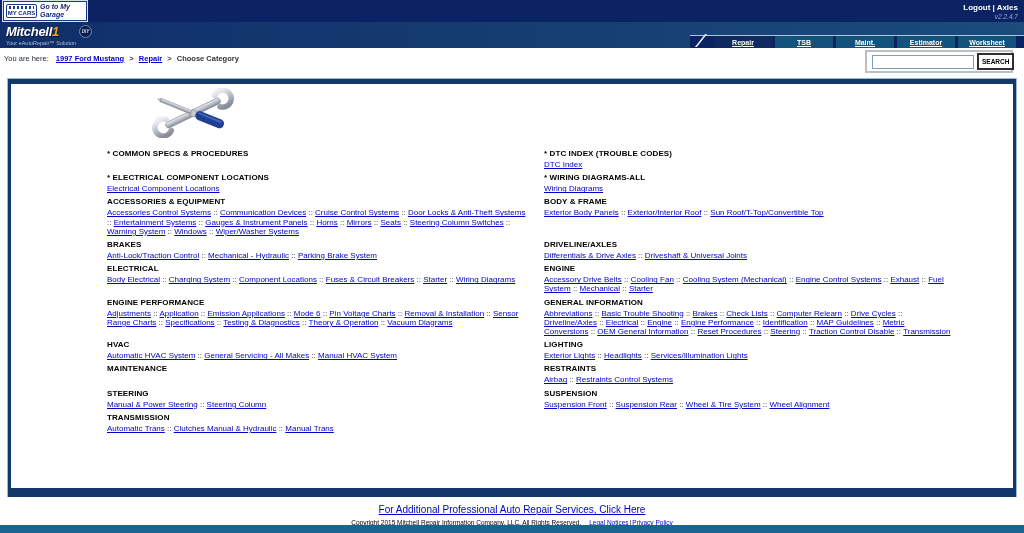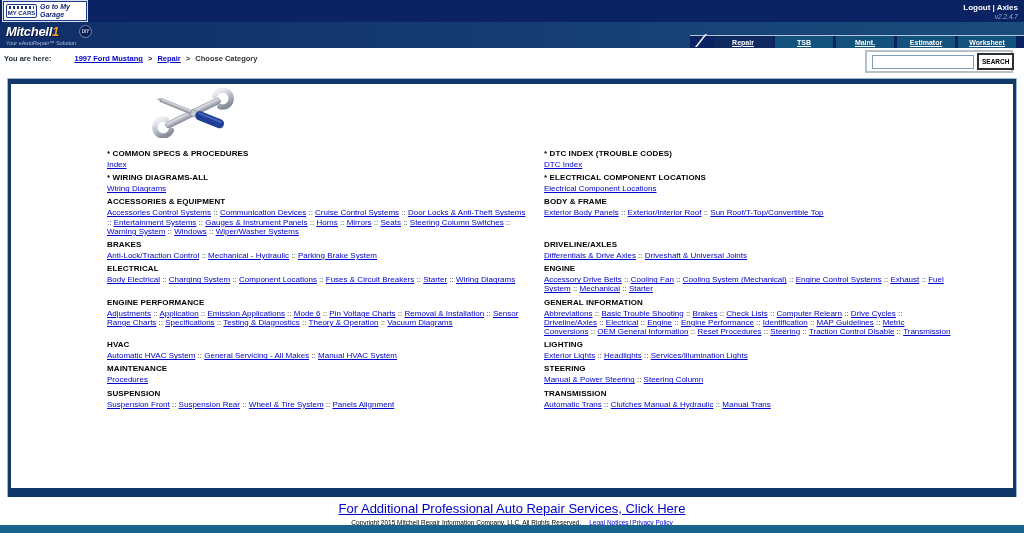--- a/index.html
+++ b/index.html
@@ -45,21 +45,21 @@
     background:#0c2363; border-top:1px solid #b3c4d8; display:flex; gap:3px; padding-left:24px; }
   .slash { position:absolute; left:700px; top:34px; width:10px; height:13px;
     border-left:2px solid #e8edf5; transform:skewX(-38deg); z-index:2; }
   .tab { width:58px; background:#14527e; color:#fff; font-size:7px; font-weight:bold;
     text-decoration:underline; display:flex; align-items:center; justify-content:center; }
   .tab.active { background:#0e2a60; }
 
   
   .crumbrow { position:absolute; left:0; top:48px; width:100%; height:28px; background:#fff;
     font-size:7.5px; padding:6px 0 0 4px; color:#222; }
-  .crumb-prefix { font-weight:bold; color:#1c2833; margin-right:21px;text-align:center; }
+  .crumb-prefix { font-weight:normal; color:#1c2833; margin-right:5px;text-align:center; }
   .crumb-link { color:#0000cc; text-decoration:underline; font-weight:bold; }
   .crumb-sep { margin:0 3px; font-weight:bold; color:#333; }
   .crumb-current { font-weight:bold; color:#333; }
   .search-panel { position:absolute; left:865px; top:50px; width:148px; height:23px;
     background:#fff; border:2px solid #b9bfc7; display:flex; align-items:center; gap:3px; padding:0 2px 0 5px; }
   .search-input { width:102px; height:14px; border:1px solid #7f9db9; font-size:8px;
     padding:0 2px; outline:none; font-family:inherit; }
   .search-btn { height:17px; border:2px solid #2e2e2e; background:#fff; font-size:6.5px;
     font-weight:bold; color:#000; padding:0 3px; font-family:inherit; }
 
@@ -76,21 +76,21 @@
   .catgrid { display:grid; grid-template-columns:437px 423px; row-gap:4px; margin:10px 0 0 96px; }
   .cat-title { font-size:8px; font-weight:bold; color:#000; line-height:9px;
     margin-bottom:2px; letter-spacing:0.1px; }
   .cat-links { font-size:8px; line-height:9.2px; padding-right:16px; }
   .cat-link { color:#0000cc; text-decoration:underline; }
   .sep { color:#333; }
 
   
   .footer { position:absolute; left:0; bottom:8px; width:100%; height:28px; background:#fff;
     text-align:center; padding-top:2px; }
-  .promo { font-size:13px; color:#0000cc; text-decoration:underline; }
+  .promo { font-size:10px; color:#0000cc; text-decoration:underline; }
   .copyline { font-size:6.5px; color:#000; margin-top:2px; }
   .copyright { margin-right:8px; }
   .flink { color:#0000cc; text-decoration:underline; }
   .fpipe { margin:0 1px; color:#000; }
   .topline { margin-top:1px; }
   .bottombar { position:absolute; left:0; bottom:0; width:100%; height:8px; background:#19648e; }
 </style>
 </head>
 <body>
 
@@ -162,35 +162,34 @@
         <rect x="7" y="23.2" width="33" height="3.6" fill="url(#met)" stroke="#7d828c" stroke-width="0.5"></rect>
         <rect x="40" y="21.8" width="5" height="6.4" fill="#c6cad2" stroke="#7d828c" stroke-width="0.5"></rect>
         <rect x="45" y="20.4" width="30" height="9.2" rx="4.2" fill="#1e3f94"></rect>
         <rect x="47" y="22" width="25" height="2" rx="1" fill="#4a6bc0" opacity="0.85"></rect>
       </g>
     </svg>
   </div>
   <div class="catgrid">
       <div class="cat-cell">
         <div class="cat-title">* COMMON SPECS &amp; PROCEDURES</div>
-        <div class="cat-links"><a class="cat-link">Index</a></div>
       </div>
       <div class="cat-cell">
         <div class="cat-title">* DTC INDEX (TROUBLE CODES)</div>
         <div class="cat-links"><a class="cat-link">DTC Index</a></div>
       </div>
       <div class="cat-cell">
+        <div class="cat-title">* ELECTRICAL COMPONENT LOCATIONS</div>
+        <div class="cat-links"><a class="cat-link">Electrical Component Locations</a></div>
+      </div>
+      <div class="cat-cell">
         <div class="cat-title">* WIRING DIAGRAMS-ALL</div>
         <div class="cat-links"><a class="cat-link">Wiring Diagrams</a></div>
       </div>
       <div class="cat-cell">
-        <div class="cat-title">* ELECTRICAL COMPONENT LOCATIONS</div>
-        <div class="cat-links"><a class="cat-link">Electrical Component Locations</a></div>
-      </div>
-      <div class="cat-cell">
         <div class="cat-title">ACCESSORIES &amp; EQUIPMENT</div>
         <div class="cat-links"><a class="cat-link">Accessories Control Systems</a><span class="sep"> :: </span><a class="cat-link">Communication Devices</a><span class="sep"> :: </span><a class="cat-link">Cruise Control Systems</a><span class="sep"> :: </span><a class="cat-link">Door Locks &amp; Anti-Theft Systems</a><span class="sep"> :: </span><a class="cat-link">Entertainment Systems</a><span class="sep"> :: </span><a class="cat-link">Gauges &amp; Instrument Panels</a><span class="sep"> :: </span><a class="cat-link">Horns</a><span class="sep"> :: </span><a class="cat-link">Mirrors</a><span class="sep"> :: </span><a class="cat-link">Seats</a><span class="sep"> :: </span><a class="cat-link">Steering Column Switches</a><span class="sep"> :: </span><a class="cat-link">Warning System</a><span class="sep"> :: </span><a class="cat-link">Windows</a><span class="sep"> :: </span><a class="cat-link">Wiper/Washer Systems</a></div>
       </div>
       <div class="cat-cell">
         <div class="cat-title">BODY &amp; FRAME</div>
         <div class="cat-links"><a class="cat-link">Exterior Body Panels</a><span class="sep"> :: </span><a class="cat-link">Exterior/Interior Roof</a><span class="sep"> :: </span><a class="cat-link">Sun Roof/T-Top/Convertible Top</a></div>
       </div>
       <div class="cat-cell">
         <div class="cat-title">BRAKES</div>
         <div class="cat-links"><a class="cat-link">Anti-Lock/Traction Control</a><span class="sep"> :: </span><a class="cat-link">Mechanical - Hydraulic</a><span class="sep"> :: </span><a class="cat-link">Parking Brake System</a></div>
@@ -218,29 +217,32 @@
       <div class="cat-cell">
         <div class="cat-title">HVAC</div>
         <div class="cat-links"><a class="cat-link">Automatic HVAC System</a><span class="sep"> :: </span><a class="cat-link">General Servicing - All Makes</a><span class="sep"> :: </span><a class="cat-link">Manual HVAC System</a></div>
       </div>
       <div class="cat-cell">
         <div class="cat-title">LIGHTING</div>
         <div class="cat-links"><a class="cat-link">Exterior Lights</a><span class="sep"> :: </span><a class="cat-link">Headlights</a><span class="sep"> :: </span><a class="cat-link">Services/Illumination Lights</a></div>
       </div>
       <div class="cat-cell">
         <div class="cat-title">MAINTENANCE</div>
-        <div class="cat-links"><a class="cat-link">Procedures</a></div>
+      </div>
+      <div class="cat-cell">
+        <div class="cat-title">RESTRAINTS</div>
+        <div class="cat-links"><a class="cat-link">Airbag</a><span class="sep"> :: </span><a class="cat-link">Restraints Control Systems</a></div>
       </div>
       <div class="cat-cell">
         <div class="cat-title">STEERING</div>
         <div class="cat-links"><a class="cat-link">Manual &amp; Power Steering</a><span class="sep"> :: </span><a class="cat-link">Steering Column</a></div>
       </div>
       <div class="cat-cell">
         <div class="cat-title">SUSPENSION</div>
-        <div class="cat-links"><a class="cat-link">Suspension Front</a><span class="sep"> :: </span><a class="cat-link">Suspension Rear</a><span class="sep"> :: </span><a class="cat-link">Wheel &amp; Tire System</a><span class="sep"> :: </span><a class="cat-link">Panels Alignment</a></div>
+        <div class="cat-links"><a class="cat-link">Suspension Front</a><span class="sep"> :: </span><a class="cat-link">Suspension Rear</a><span class="sep"> :: </span><a class="cat-link">Wheel &amp; Tire System</a><span class="sep"> :: </span><a class="cat-link">Wheel Alignment</a></div>
       </div>
       <div class="cat-cell">
         <div class="cat-title">TRANSMISSION</div>
         <div class="cat-links"><a class="cat-link">Automatic Trans</a><span class="sep"> :: </span><a class="cat-link">Clutches Manual &amp; Hydraulic</a><span class="sep"> :: </span><a class="cat-link">Manual Trans</a></div>
       </div>
       <div class="cat-cell"></div>
     </div>
 </div>
 
 <div class="footer">

